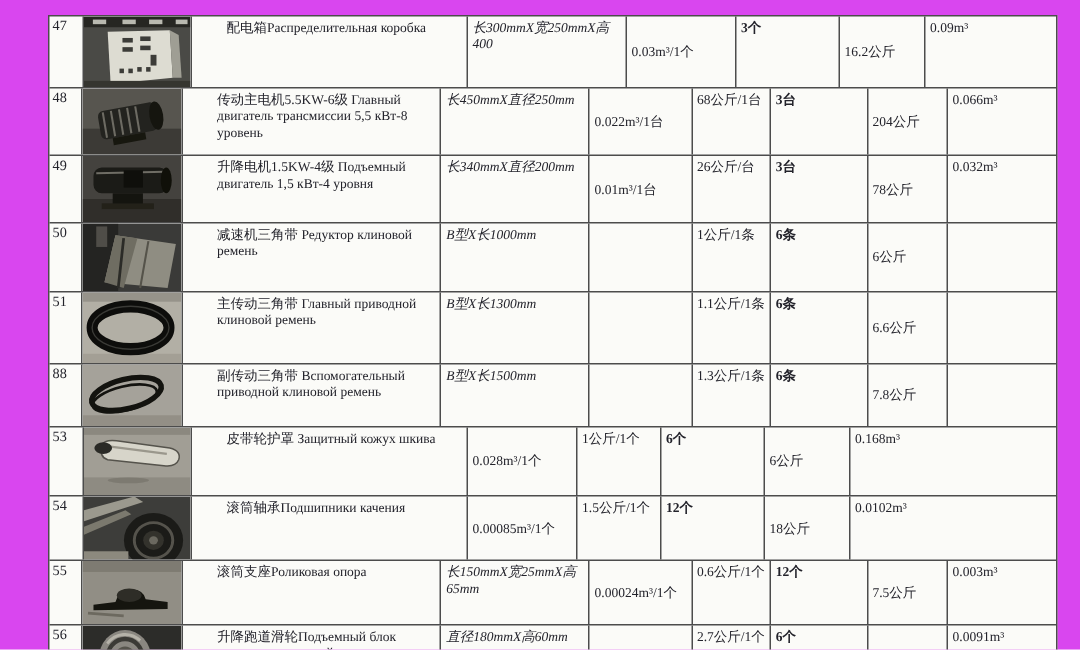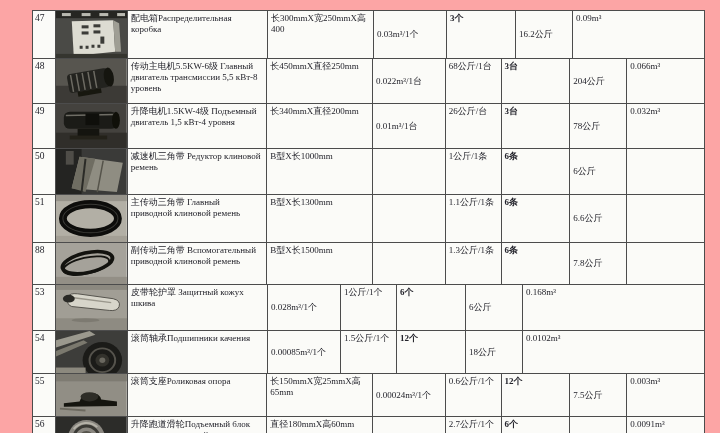--- a/index.html
+++ b/index.html
@@ -2,43 +2,43 @@
 <html><head>
 <meta charset="utf-8">
 <style>
   html,body{margin:0;padding:0;}
   body{
     width:720px;height:433px;overflow:hidden;
     background:#fdfdfb;
     font-family:"Liberation Serif","DejaVu Serif",serif;
     color:#23232b;
   }
-  .page{position:relative;width:720px;height:433px;overflow:hidden;background:#fca5a5;}
+  .page{position:relative;width:720px;height:433px;overflow:hidden;background:#d946ef;}
   .table{
     position:absolute;left:32px;top:10px;width:673px;
     border:1px solid #4c4c4c;
     box-sizing:border-box;
     background:#fbfbf8;
   }
   .row{display:flex;border-bottom:1px solid #4c4c4c;}
   .row:last-child{border-bottom:none;}
   .cell{
     box-sizing:border-box;
     border-right:1px solid #4c4c4c;
     font-size:9px;line-height:11px;
     padding:2px 3px;
     overflow:hidden;
     word-break:break-word;
   }
   .cell:last-child{border-right:none;}
   .c-no{width:23px;font-size:9.5px;padding-left:2px;}
   .c-photo{width:72px;padding:0;position:relative;}
   .c-photo svg{display:block;width:100%;height:100%;}
-  .c-name{width:140px;}
-  .c-dims{width:106px;}
+  .c-name{width:164px;margin-left:20px;}
+  .c-dims{width:106px;font-style:italic;}
   .c-uvol{width:73px;display:flex;align-items:center;}
   .c-uwt{width:56px;}
   .c-qty{width:69px;font-weight:bold;}
   .c-twt{width:57px;display:flex;align-items:center;}
   .c-tvol{width:77px;font-family:Liberation Serif, serif;}
   
   .r0{height:47px}.r1{height:44px}.r2{height:44px}.r3{height:45px}.r4{height:47px}
   .r5{height:41px}.r6{height:45px}.r7{height:42px}.r8{height:42px}.r9{height:46px}
 </style>
 </head>

